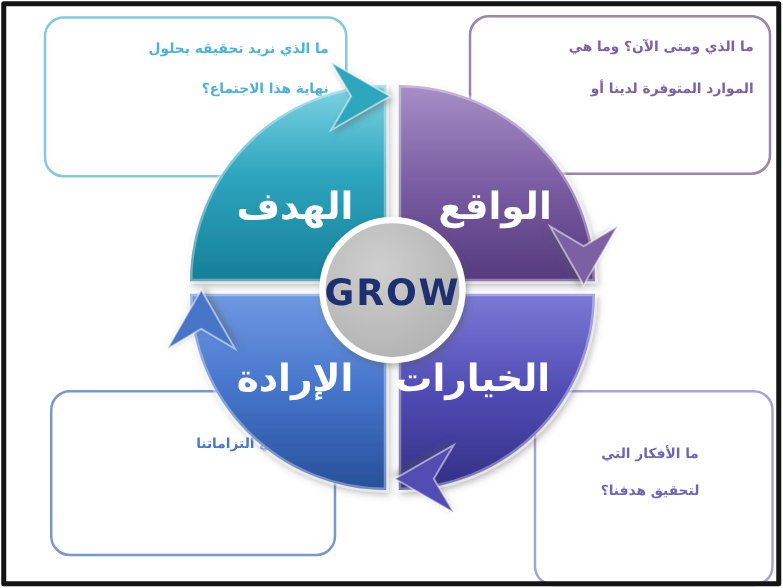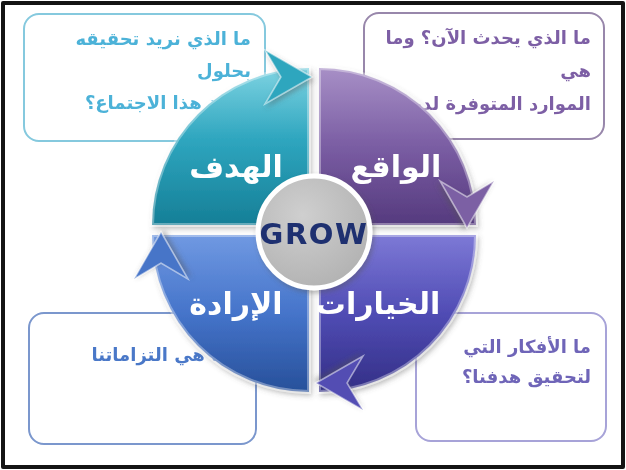--- a/index.html
+++ b/index.html
@@ -17,22 +17,23 @@
     pointer-events:none;
   }
   .callout{
     position:absolute;
     box-sizing:border-box;
     background:#ffffff;
     border-radius:16px;
     direction:rtl;
     text-align:right;
     font-weight:bold;
-    font-size:18px;
+    font-size:11px;
     line-height:32px;
+    margin-left:12px;
   }
   .callout span{display:block;}
   .callout-goal{
     left:23px;top:13px;width:243px;height:129px;
     border:2px solid #85c9de;
     color:#4cb2d8;
     padding:8px 13px 0 10px;
   }
   .callout-reality{
     left:363px;top:12px;width:242px;height:128px;
@@ -42,25 +43,26 @@
     line-height:33px;
   }
   .callout-will{
     left:28px;top:312px;width:229px;height:133px;
     border:2px solid #7b97cd;
     color:#4a78c8;
     padding:25px 26px 0 10px;
     line-height:31px;
   }
   .callout-options{
-    left:415px;top:312px;width:192px;height:130px;
+    left:415px;top:312px;width:192px;height:157px;
     border:2px solid #a7a3d8;
     color:#6f65b8;
-    padding:18px 14px 0 8px;
+    padding:34px 14px 0 8px;
     line-height:30px;
+    text-align:center;
   }
   svg.diagram{
     position:absolute;left:0;top:0;
     pointer-events:none;
   }
   .q-label{
     font-family:"DejaVu Sans","Liberation Sans",sans-serif;
     font-weight:bold;
     font-size:30px;
     fill:#ffffff;
@@ -77,21 +79,21 @@
 <body>
 
 <div class="canvas">
 
   <div class="callout callout-goal">
     <span>ما الذي نريد تحقيقه بحلول</span>
     <span>نهاية هذا الاجتماع؟</span>
   </div>
 
   <div class="callout callout-reality">
-    <span>ما الذي يحدث الآن؟ وما هي</span>
+    <span>ما الذي ومتى الآن؟ وما هي</span>
     <span>الموارد المتوفرة لدينا أو</span>
   </div>
 
   <div class="callout callout-will">
     <span>ما هي التزاماتنا</span>
   </div>
 
   <div class="callout callout-options">
     <span>ما الأفكار التي</span>
     <span>لتحقيق هدفنا؟</span>

